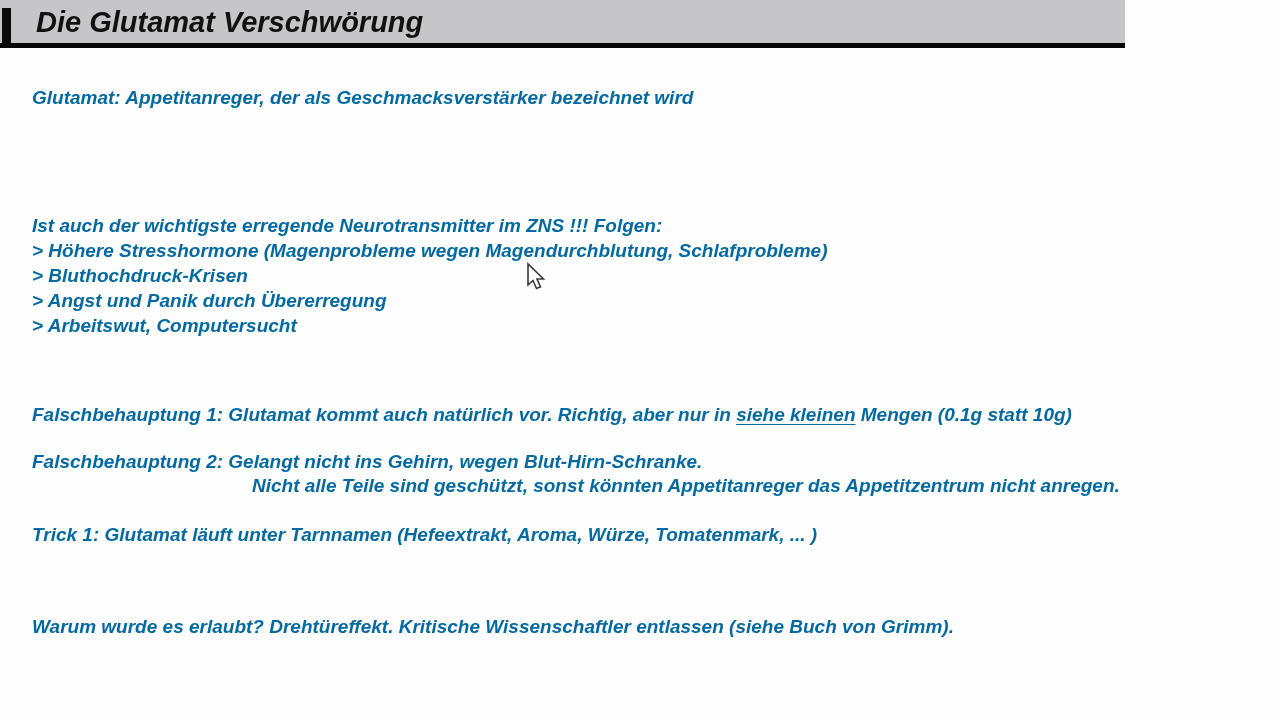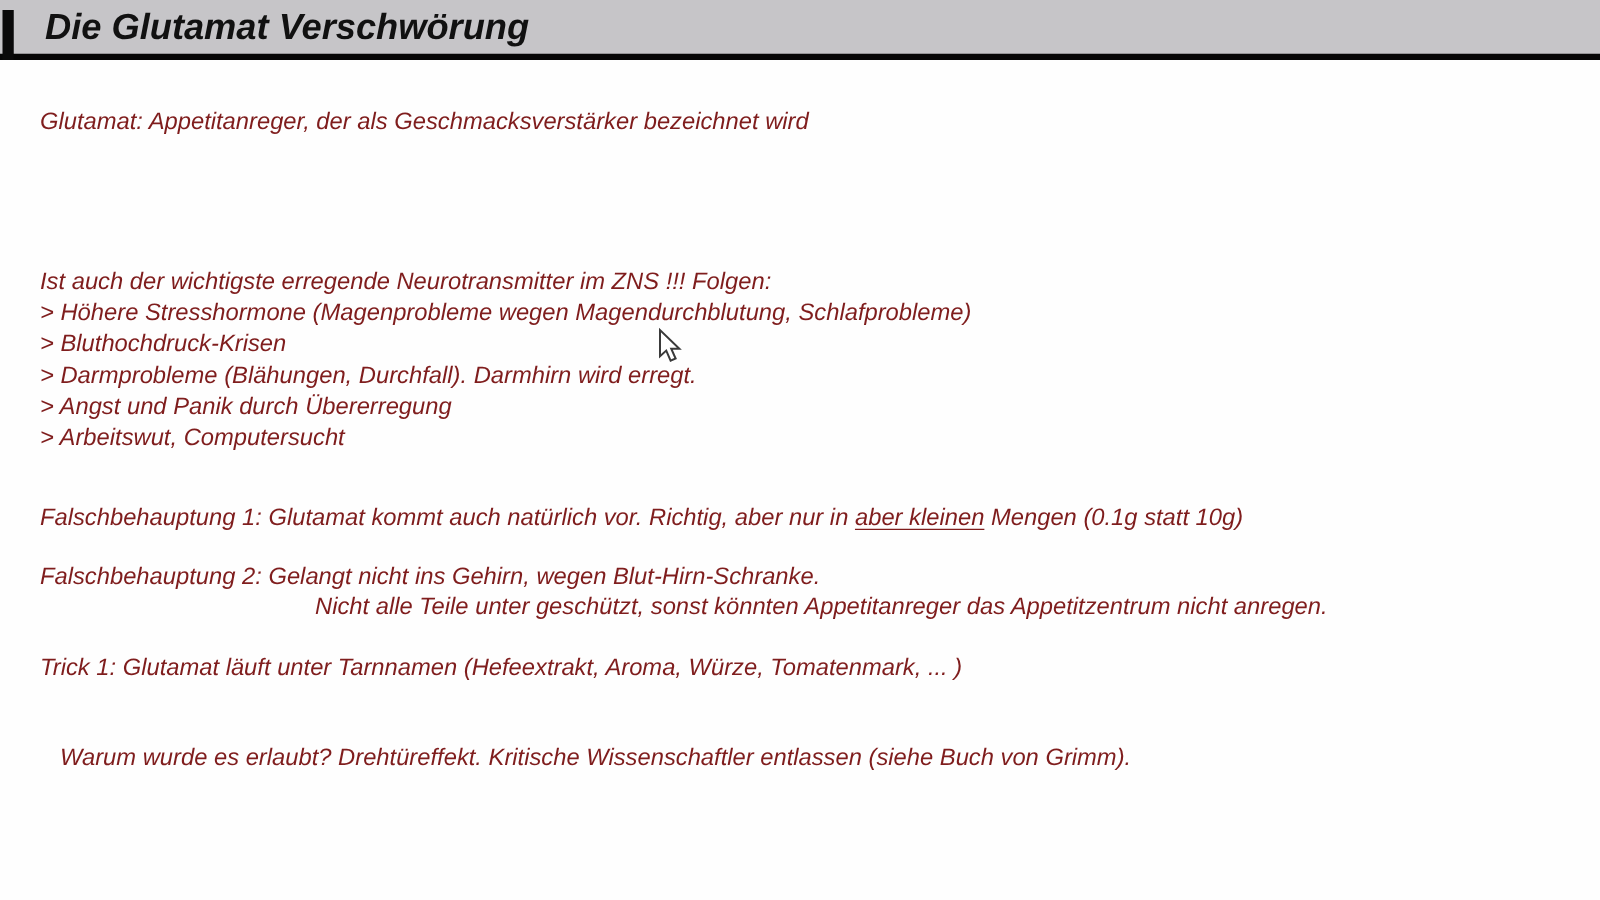--- a/index.html
+++ b/index.html
@@ -12,21 +12,21 @@
   .slide {
     position: relative;
     width: 1280px; height: 720px;
     background: #fefefe;
     color: #000;
   }
   
   .header {
     position: absolute;
     left: 0; top: 0;
-    width: 1280px; height: 48px;
+    width: 1125px; height: 48px;
     background: #c6c5c8;
     border-bottom: 5px solid #060606;
   }
   .header-accent {
     position: absolute;
     left: 2px; top: 8px;
     width: 9px; height: 40px;
     background: #0a0a0a;
   }
   .header-title {
@@ -37,34 +37,34 @@
     font-style: italic;
     letter-spacing: 0px;
     color: #111;
     white-space: nowrap;
   }
   
   .textline, .textblock {
     position: absolute;
     left: 32px;
     font-size: 19px;
-    font-weight: normal;
+    font-weight: bold;
     font-style: italic;
     line-height: 25px;
     white-space: nowrap;
-    color: #7f1d1d;
+    color: #0369a1;
   }
   .p1 { top: 85px; }
   .p2 { top: 133px; }
   .neuro { top: 181px; margin-top: 32px; }
   .fb1 { top: 402px; }
   .fb2 { top: 450px; line-height: 24px; }
   .fb2-indent { padding-left: 220px; }
   .trick { top: 522px; text-align: right; }
-  .warum { top: 594px; margin-left: 16px; }
+  .warum { top: 614px; }
   .u { text-decoration: underline; text-underline-offset: 3px; }
   
   .cursor {
     position: absolute;
     left: 524px; top: 262px;
     width: 22px; height: 32px;
     pointer-events: none;
   }
 </style>
 </head>
@@ -77,30 +77,29 @@
     <div class="header-title">Die Glutamat Verschwörung</div>
   </div>
 
   <div class="textline p1">Glutamat: Appetitanreger, der als Geschmacksverstärker bezeichnet wird</div>
 
 
   <div class="textblock neuro">
     <div>Ist auch der wichtigste erregende Neurotransmitter im ZNS !!! Folgen:</div>
     <div>&gt; Höhere Stresshormone (Magenprobleme wegen Magendurchblutung, Schlafprobleme)</div>
     <div>&gt; Bluthochdruck-Krisen</div>
-    <div>&gt; Darmprobleme (Blähungen, Durchfall). Darmhirn wird erregt.</div>
     <div>&gt; Angst und Panik durch Übererregung</div>
     <div>&gt; Arbeitswut, Computersucht</div>
   </div>
 
-  <div class="textline fb1"><span>Falschbehauptung 1: Glutamat kommt auch natürlich vor. Richtig, aber nur in </span><span class="u">aber kleinen</span><span> Mengen (0.1g statt 10g)</span></div>
+  <div class="textline fb1"><span>Falschbehauptung 1: Glutamat kommt auch natürlich vor. Richtig, aber nur in </span><span class="u">siehe kleinen</span><span> Mengen (0.1g statt 10g)</span></div>
 
   <div class="textblock fb2">
     <div>Falschbehauptung 2: Gelangt nicht ins Gehirn, wegen Blut-Hirn-Schranke.</div>
-    <div class="fb2-indent">Nicht alle Teile unter geschützt, sonst könnten Appetitanreger das Appetitzentrum nicht anregen.</div>
+    <div class="fb2-indent">Nicht alle Teile sind geschützt, sonst könnten Appetitanreger das Appetitzentrum nicht anregen.</div>
   </div>
 
   <div class="textline trick">Trick 1: Glutamat läuft unter Tarnnamen (Hefeextrakt, Aroma, Würze, Tomatenmark, ... )</div>
 
   <div class="textline warum">Warum wurde es erlaubt? Drehtüreffekt. Kritische Wissenschaftler entlassen (siehe Buch von Grimm).</div>
 
   <svg class="cursor" viewBox="0 0 22 32" xmlns="http://www.w3.org/2000/svg">
     <path d="M4,2 L4,23 L9,18.5 L12.5,26.5 L16.5,24.8 L13,17 L19.5,17 Z" fill="#ffffff" stroke="#3a3a3a" stroke-width="1.6" stroke-linejoin="miter"></path>
   </svg>
 

